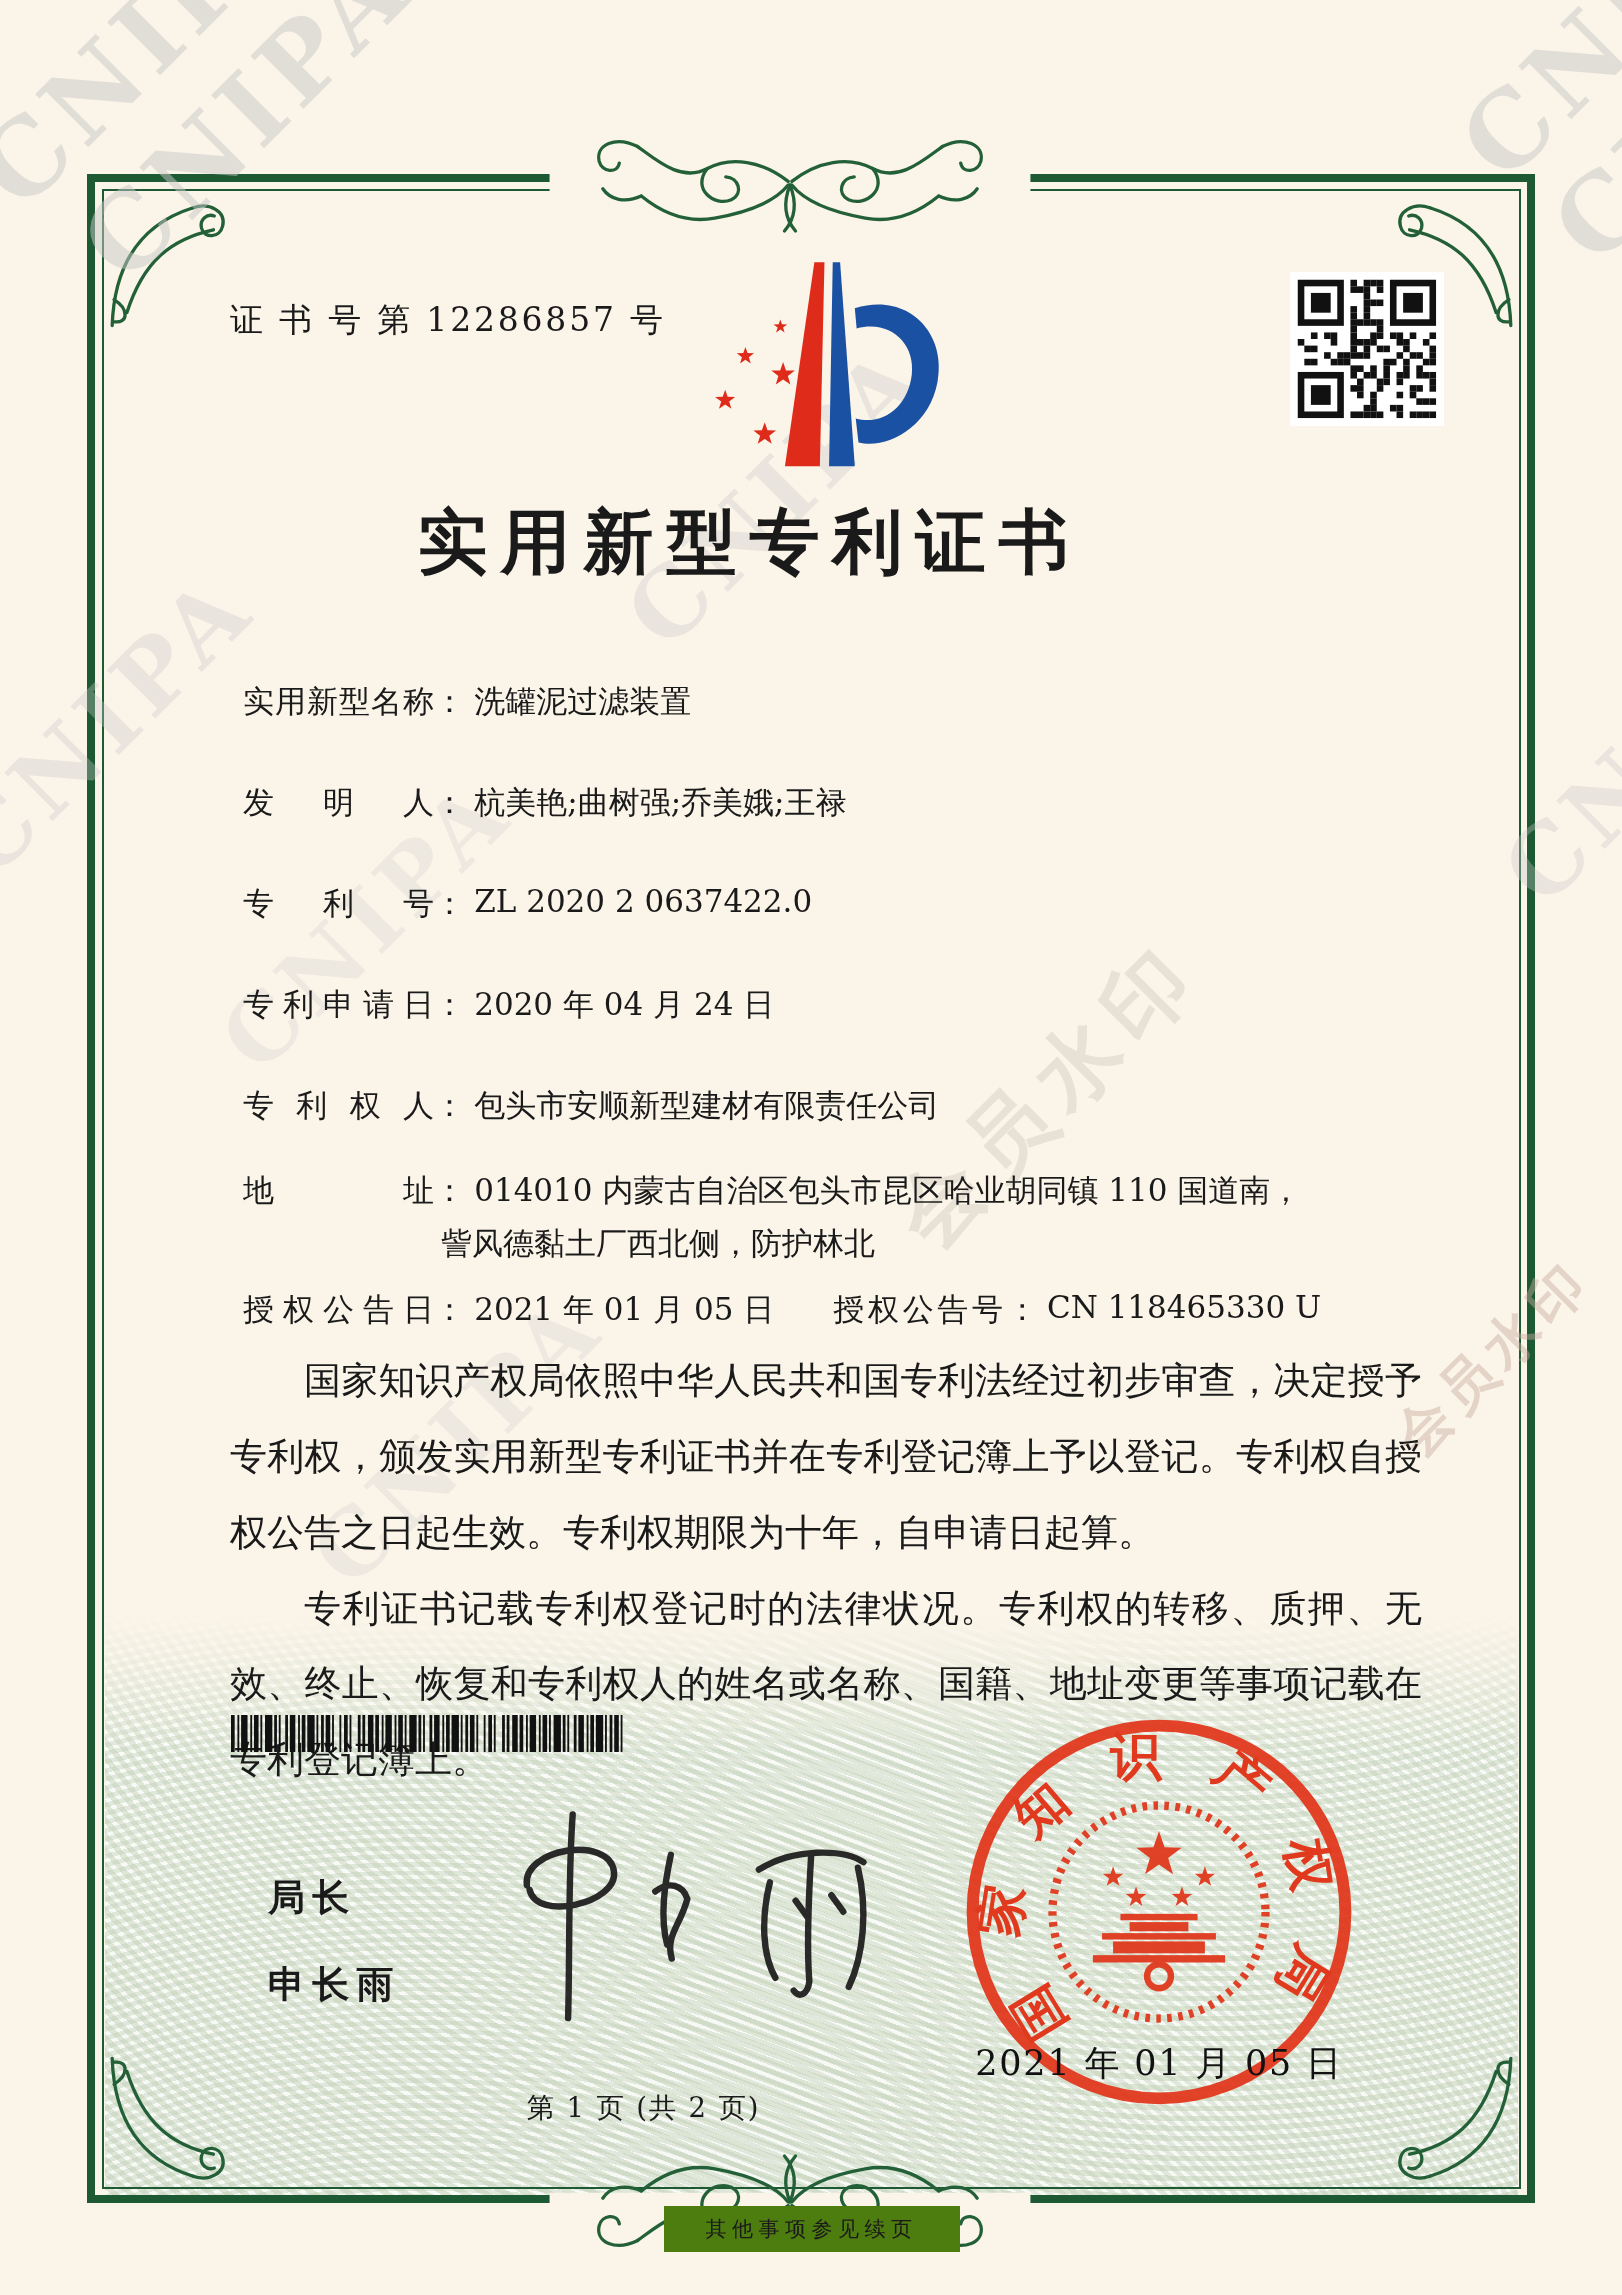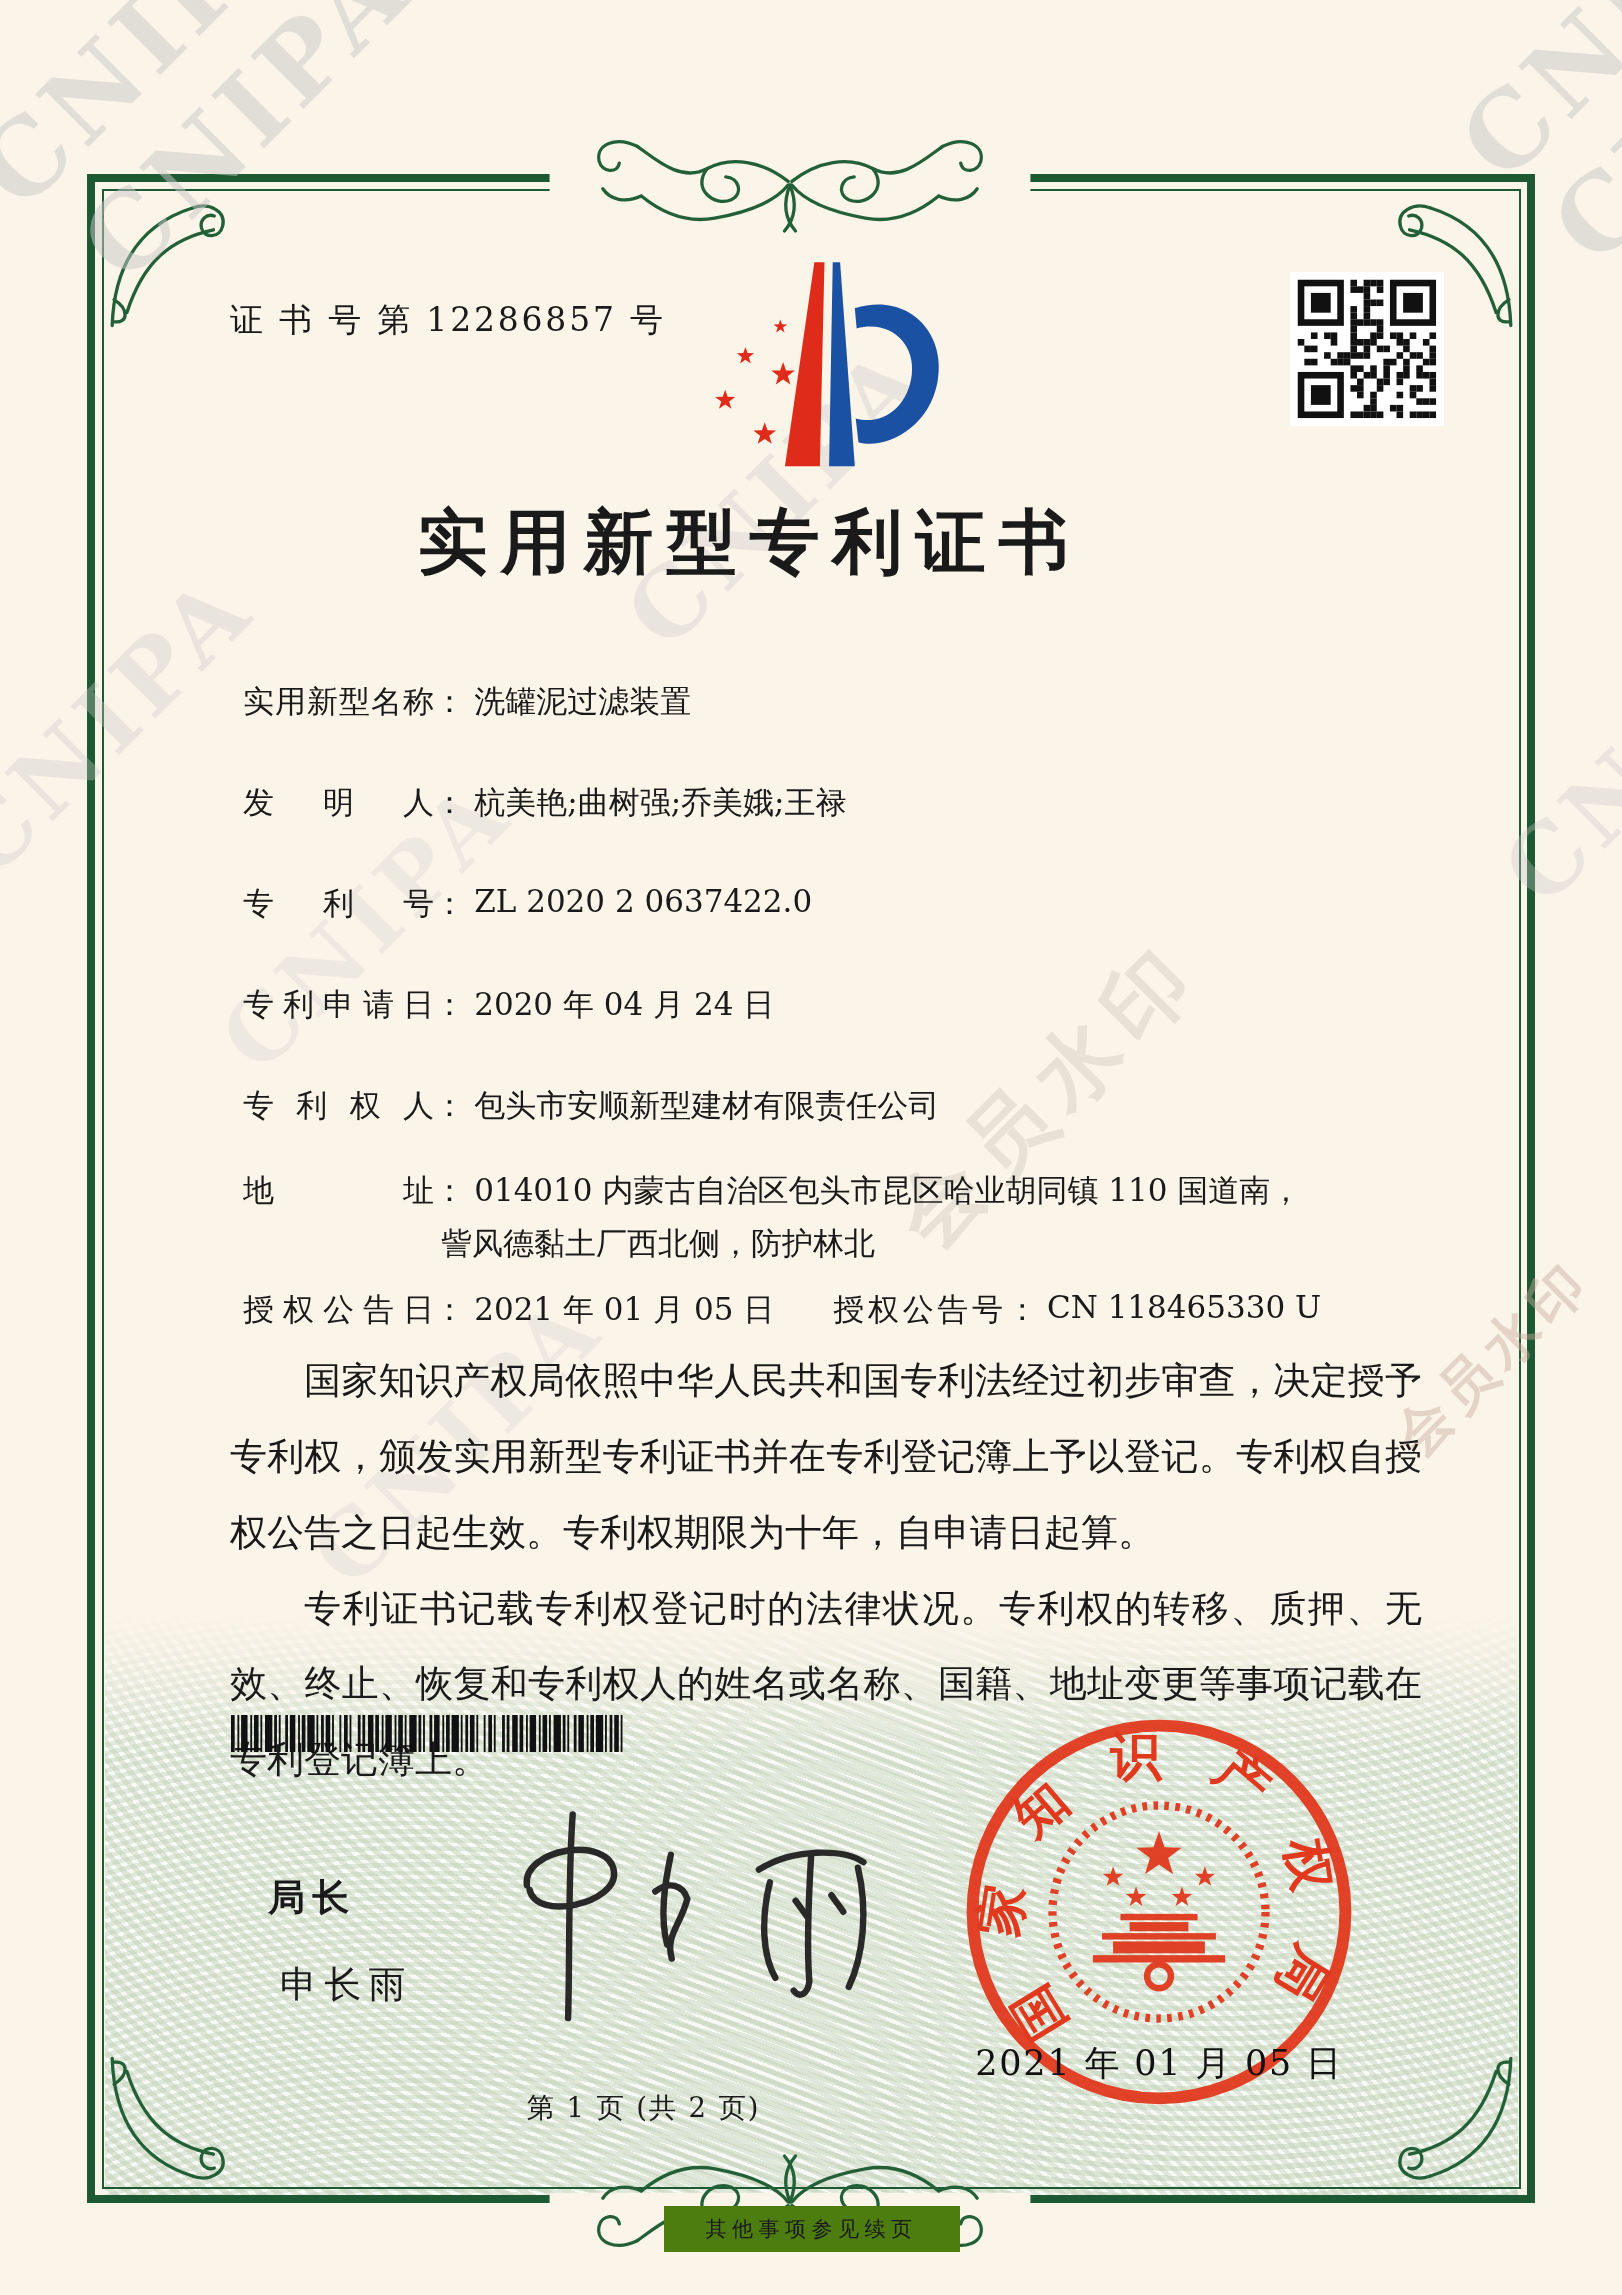--- a/index.html
+++ b/index.html
@@ -44,21 +44,21 @@
   .grant-no-group{display:inline-block;margin-left:59px;}
   .grant-no-group .glabel{letter-spacing:3.7px;}
   
   .bodytext{position:absolute;left:230px;top:1343px;width:1192px;font-size:37px;
       line-height:2.05;text-align:justify;}
   .bodytext p{margin:0;text-indent:2em;}
   
   .barcode{position:absolute;left:231px;top:1715px;}
   .director-title{position:absolute;left:268px;top:1873px;font-size:37px;font-weight:bold;
       font-family:"DejaVu Sans",sans-serif;letter-spacing:7.3px;}
-  .director-name{position:absolute;left:280px;top:1960px;font-size:37px;font-weight:normal;
+  .director-name{position:absolute;left:268px;top:1960px;font-size:37px;font-weight:bold;
       font-family:"DejaVu Sans",sans-serif;letter-spacing:7.3px;}
   .signature{position:absolute;left:430px;top:1798px;}
   .seal{position:absolute;left:957px;top:1710px;}
   .seal-date{position:absolute;left:957px;top:2040px;width:404px;text-align:center;
       font-size:35px;color:#111;letter-spacing:1.8px;}
   .page-no{position:absolute;left:0;top:2090px;width:1287px;text-align:center;font-size:27.5px;letter-spacing:1.8px;}
   .cont-note{position:absolute;left:50%;top:2206px;transform:translateX(-50%);
       background:#4d7c0f;padding:9.2px 42px;font-size:21px;letter-spacing:5.5px;white-space:nowrap;}
 </style>
 </head>

